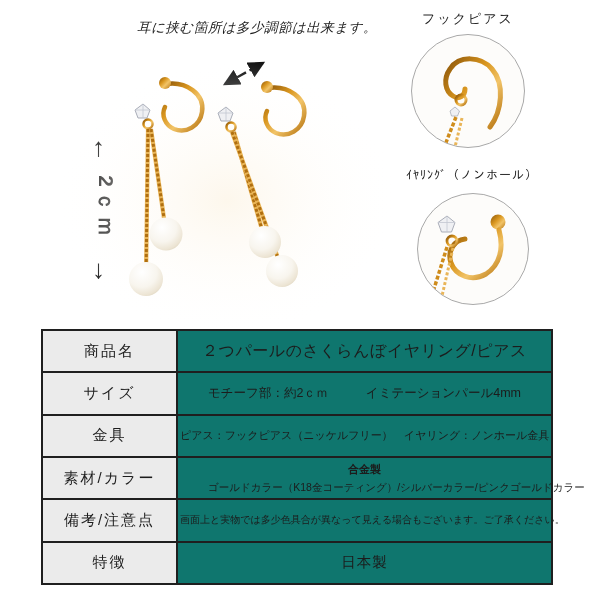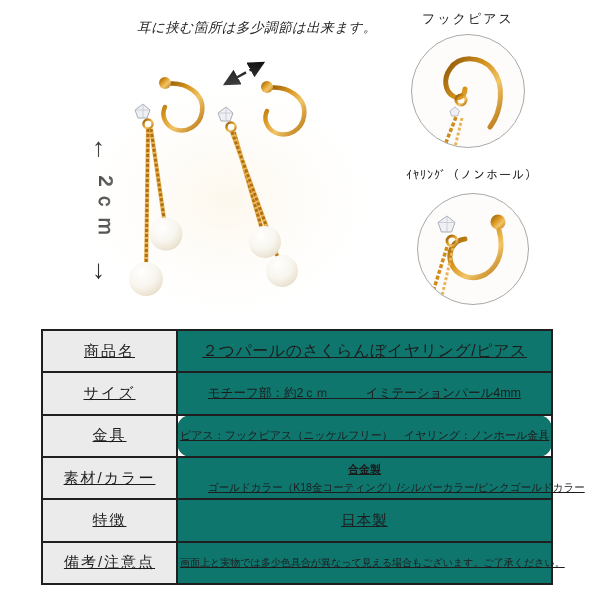--- a/index.html
+++ b/index.html
@@ -24,28 +24,28 @@
   .inset-label { text-align:center; font-weight:500; }
   .label-hook    { left:408px; top:10px;  width:120px; font-size:13px; letter-spacing:2px; }
   .label-nonhole { left:402px; top:168px; width:140px; font-size:12px; letter-spacing:1px; }
   .inset-circle { border:1px solid #a9a9a9; border-radius:50%; background:#fdfcfa; overflow:hidden; }
   .circle-hook    { left:411px; top:34px;  width:114px; height:114px; }
   .circle-nonhole { left:417px; top:193px; width:112px; height:112px; }
 
   
   .spec-table { position:absolute; left:41px; top:329px; width:512px; height:256px;
                 border-collapse:collapse; table-layout:fixed; }
-  .spec-table tr { height:42px;text-decoration:underline; }
+  .spec-table tr { height:42px; }
   .spec-table td { border:2px solid #1f1f1f; vertical-align:middle; padding:1px 2px; }
   td.lbl { width:135px; background:#ebebeb; text-align:center;
            font-size:15px; font-weight:500; letter-spacing:2px; }
   td.val { text-align:center; background:#0f766e; white-space:nowrap; }
   .v-name     { font-size:16px;   letter-spacing:.5px; }
   .v-size     { font-size:12.5px; font-weight:500; }
-  .v-metal    { font-size:11px;   font-weight:500;border-radius:14px; }
+  .v-metal    { font-size:11px;   font-weight:500; }
   .v-material { line-height:1.55; }
   .v-material .l1 { font-size:11px;   font-weight:700; }
   .v-material .l2 { font-size:10.5px; font-weight:500;margin-left:28px; }
   .v-feature  { font-size:14.5px; font-weight:500; letter-spacing:1px; }
   .v-notes    { font-size:10px;   font-weight:500; }
 </style>
 </head>
 <body>
 
 <div class="stage">
@@ -183,23 +183,23 @@
       <td class="val v-metal">ピアス：フックピアス（ニッケルフリー）　イヤリング：ノンホール金具</td>
     </tr>
     <tr>
       <td class="lbl">素材/カラー</td>
       <td class="val v-material">
         <div class="l1">合金製</div>
         <div class="l2">ゴールドカラー（K18金コーティング）/シルバーカラー/ピンクゴールドカラー</div>
       </td>
     </tr>
     <tr>
+      <td class="lbl">備考/注意点</td>
+      <td class="val v-notes">画面上と実物では多少色具合が異なって見える場合もございます。ご了承ください。</td>
+    </tr>
+    <tr>
       <td class="lbl">特徴</td>
       <td class="val v-feature">日本製</td>
     </tr>
-    <tr>
-      <td class="lbl">備考/注意点</td>
-      <td class="val v-notes">画面上と実物では多少色具合が異なって見える場合もございます。ご了承ください。</td>
-    </tr>
   </tbody>
     </table>
 
 </div>
 
 </body></html>

